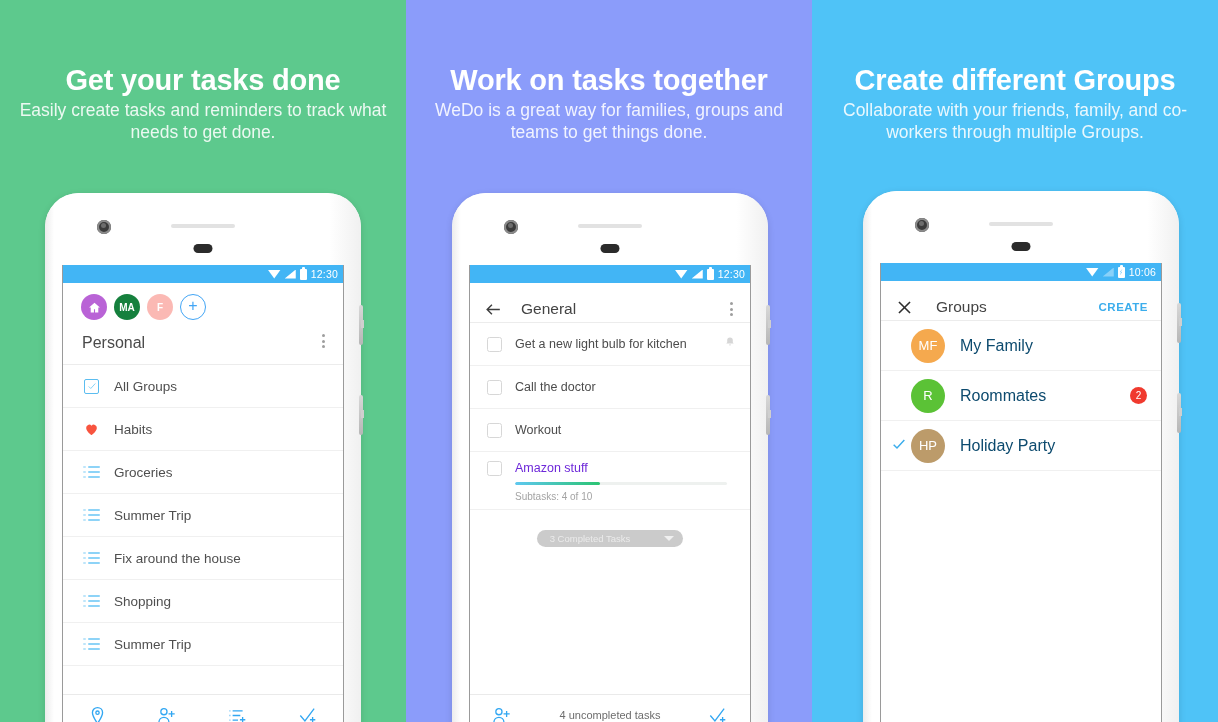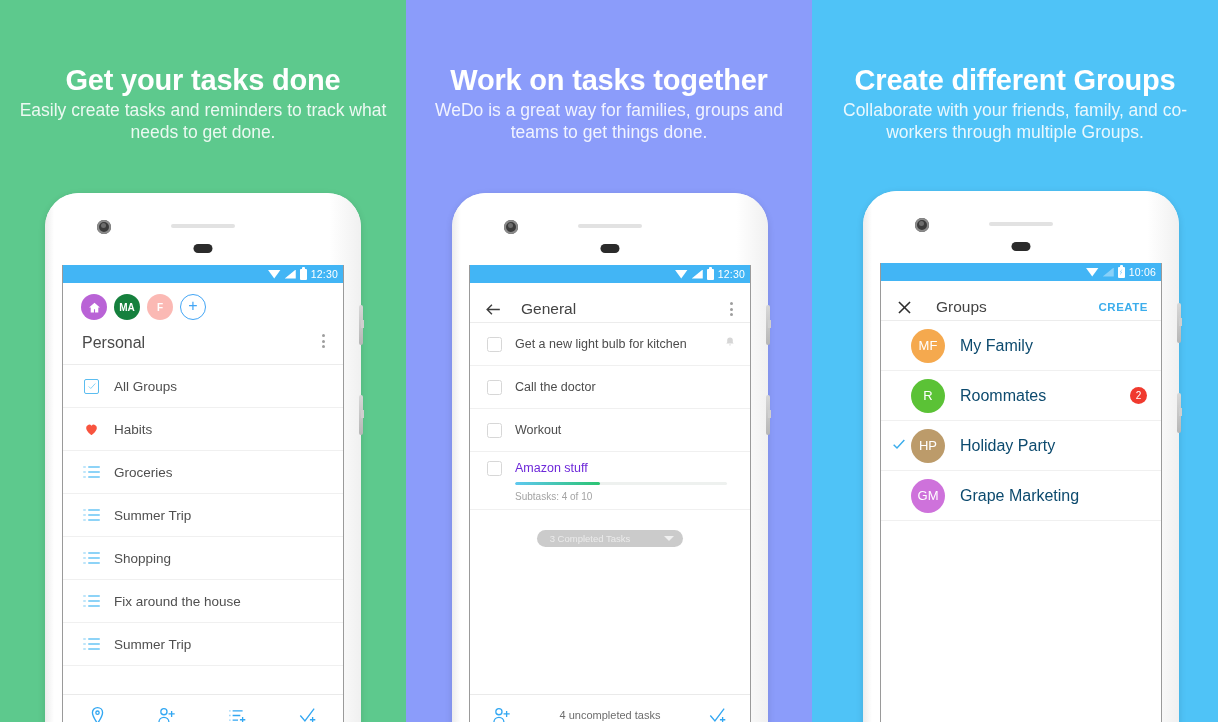--- a/index.html
+++ b/index.html
@@ -349,35 +349,35 @@
           <div class="ico">
             <div class="listico">
                 <span class="d" style="top:0"></span>
                 <span class="l" style="top:0"></span>
                 <span class="d" style="top:5px"></span>
                 <span class="l" style="top:5px"></span>
                 <span class="d" style="top:10px"></span>
                 <span class="l" style="top:10px"></span>
               </div>
           </div>
-          <div class="lbl">Shopping</div>
+          <div class="lbl">Fix around the house</div>
         </div>
 
         <div class="row">
           <div class="ico">
             <div class="listico">
                 <span class="d" style="top:0"></span>
                 <span class="l" style="top:0"></span>
                 <span class="d" style="top:5px"></span>
                 <span class="l" style="top:5px"></span>
                 <span class="d" style="top:10px"></span>
                 <span class="l" style="top:10px"></span>
               </div>
           </div>
-          <div class="lbl">Fix around the house</div>
+          <div class="lbl">Shopping</div>
         </div>
 
         <div class="row">
           <div class="ico">
             <div class="listico">
                 <span class="d" style="top:0"></span>
                 <span class="l" style="top:0"></span>
                 <span class="d" style="top:5px"></span>
                 <span class="l" style="top:5px"></span>
                 <span class="d" style="top:10px"></span>
@@ -552,22 +552,17 @@
         <div class="grow">
           <div class="tick">
             <svg viewBox="0 0 24 24">
                 <polyline points="4,13 9,18 20,6"></polyline>
               </svg>
           </div>
           <div class="gav" style="background:#BC9B6A">HP</div>
           <div class="lbl">Holiday Party</div>
         </div>
 
-        <div class="grow">
-          <div class="tick"></div>
-          <div class="gav" style="background:#CE72DB">GM</div>
-          <div class="lbl">Grape Marketing</div>
-        </div>
       </div>
     </div>
   </div>
 
 </div>
 
 </body></html>

